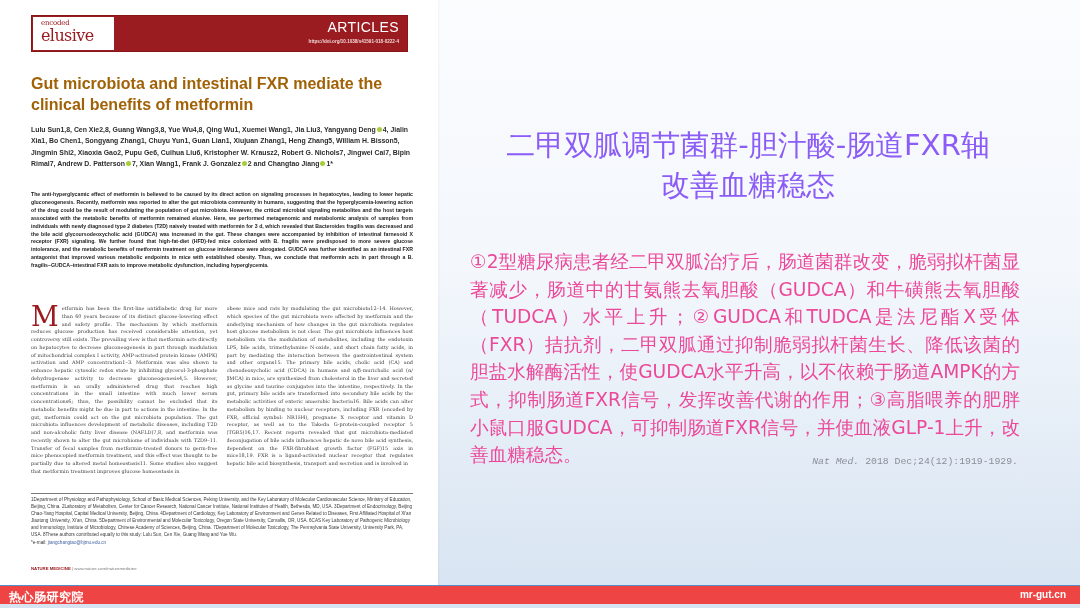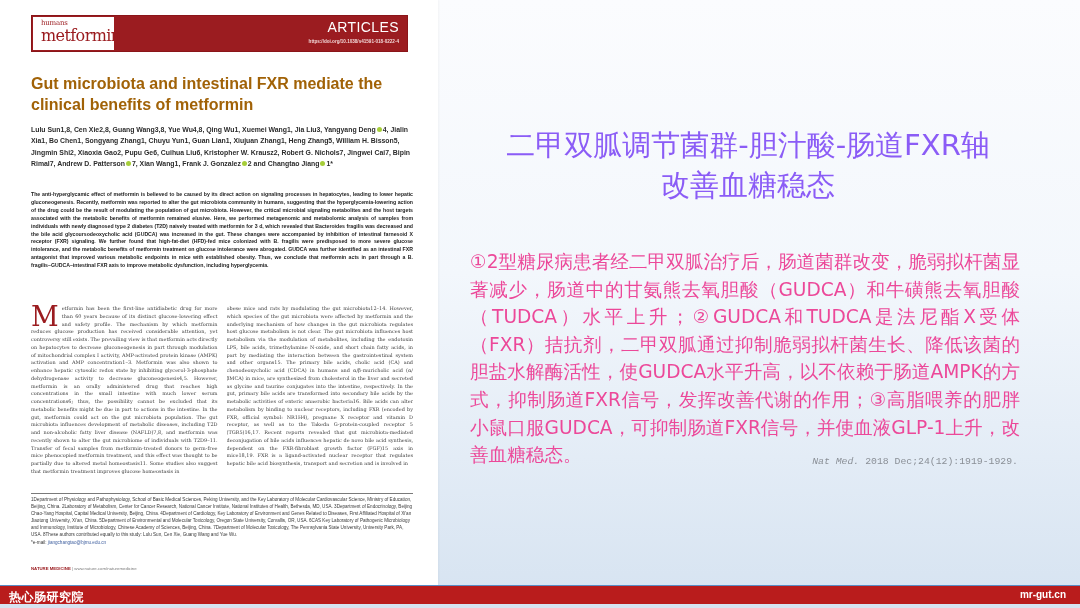--- a/index.html
+++ b/index.html
@@ -93,39 +93,39 @@
   }
   .citation {
     position: absolute; right: 62px; top: 456px;
     font-family: Liberation Mono, monospace; font-size: 9.8px; color: #8a8f96;
   }
   .citation .journal-abbr { font-style: italic; }
 
   
   .bottom-bar {
     position: absolute; left: 0; top: 585px; width: 1080px; height: 19px;
-    background: #b91c1c; border-top: 1px solid #5a8cc4;
+    background: #ef4444; border-top: 1px solid #5a8cc4;
   }
   .brand-name {
     position: absolute; left: 9px; top: 3px;
     font-family: "DejaVu Serif", serif; font-weight: bold; font-size: 12px; color: #ffffff; letter-spacing: 0.5px;
   }
   .site-url {
     position: absolute; right: 14px; top: 3px;
     font-family: "Liberation Sans", sans-serif; font-weight: bold; font-size: 10px; color: #ffffff;
   }
 </style>
 </head>
 <body>
 
 <div class="paper">
   <div class="paper-header">
     <div class="journal-logo">
-      <span class="nature">humans</span>
-      <span class="medicine">metformin</span>
+      <span class="nature">encoded</span>
+      <span class="medicine">elusive</span>
     </div>
     <div class="section-label">ARTICLES</div>
     <div class="doi">https://doi.org/10.1038/s41591-018-0222-4</div>
   </div>
 
   <div class="paper-title">Gut microbiota and intestinal FXR mediate the clinical benefits of metformin</div>
 
   <div class="authors">
     <span>Lulu Sun1,8, Cen Xie2,8, Guang Wang3,8, Yue Wu4,8, Qing Wu1, Xuemei Wang1, Jia Liu3, Yangyang Deng</span><span class="orcid"></span><span>4, Jialin Xia1, Bo Chen1, Songyang Zhang1, Chuyu Yun1, Guan Lian1, Xiujuan Zhang1, Heng Zhang5, William H. Bisson5, Jingmin Shi2, Xiaoxia Gao2, Pupu Ge6, Cuihua Liu6, Kristopher W. Krausz2, Robert G. Nichols7, Jingwei Cai7, Bipin Rimal7, Andrew D. Patterson</span><span class="orcid"></span><span>7, Xian Wang1, Frank J. Gonzalez</span><span class="orcid"></span><span>2 and Changtao Jiang</span><span class="orcid"></span><span>1*</span>
   </div>

